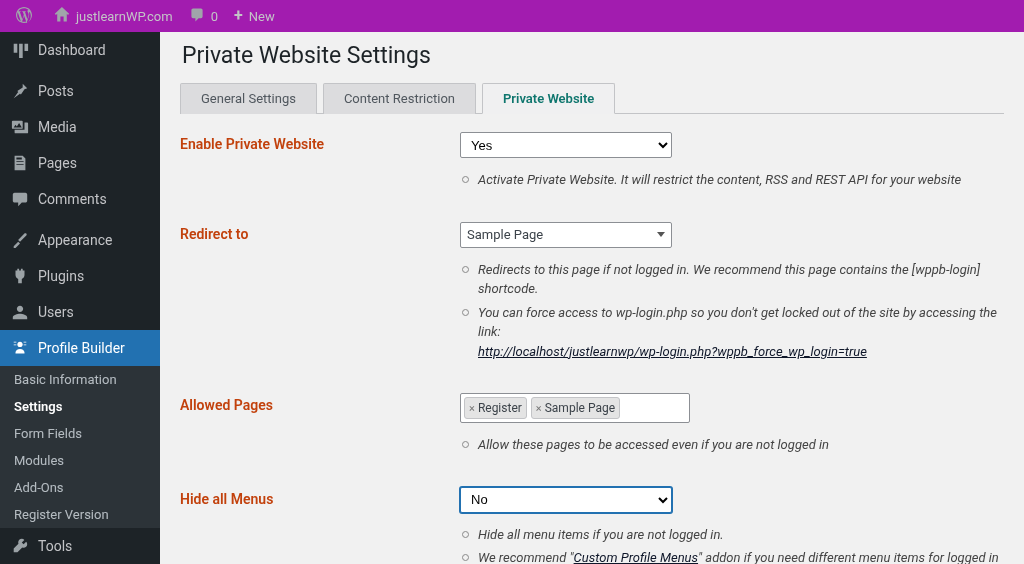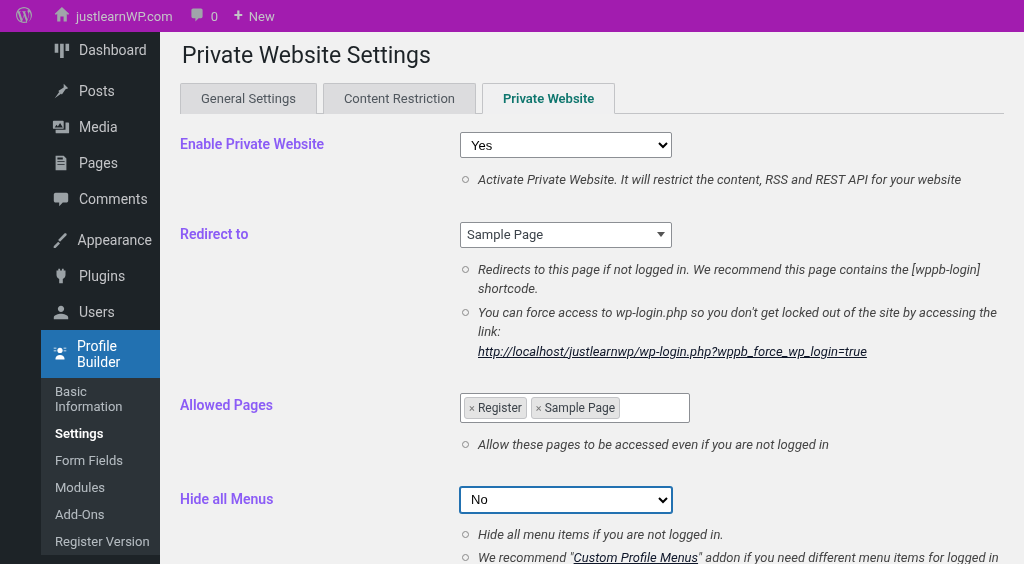--- a/index.html
+++ b/index.html
@@ -37,21 +37,20 @@
   .wrap {
     display: flex;
     height: 532px;
   }
   .sidemenu {
     width: 160px;
     background: #1d2327;
     color: #c3c4c7;
     font-size: 14px;
     overflow-y: auto;
-    padding-left: 41px;
   }
   .sidemenu .menu-item,
   .sidemenu .submenu-item,
   .sidemenu .collapse-item {
     display: flex;
     align-items: center;
     padding: 8px 8px 8px 10px;
     cursor: pointer;
   }
   .sidemenu .menu-item .icon {
@@ -114,21 +113,21 @@
     color: #0f766e;
     font-weight: 600;
     border-bottom: 1px solid #f0f0f1;
   }
 
   .form-table { width: 100%; }
   .form-row { display: flex; align-items: flex-start; margin-bottom: 30px; }
   .form-row .label-col {
     width: 280px;
     font-weight: 600;
-    color: #8b5cf6;
+    color: #c2410c;
     padding-top: 4px;
     font-size: 14px;
   }
   .form-row .field-col { flex: 1; font-size: 13px; }
 
   select.widefat, .select2 {
     width: 212px;
     height: 26px;
     font-size: 13px;
     padding: 2px 6px;

